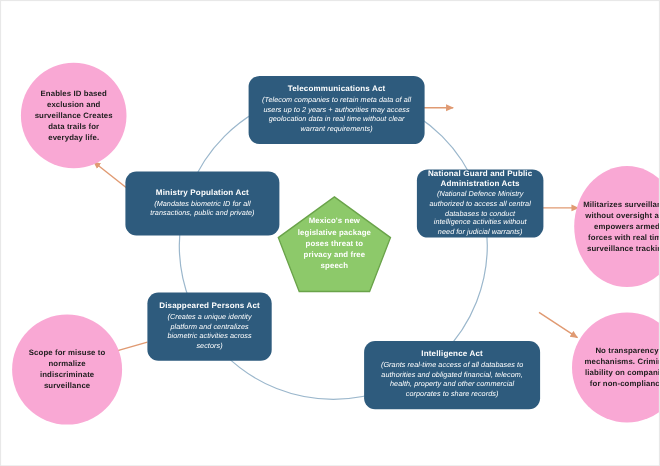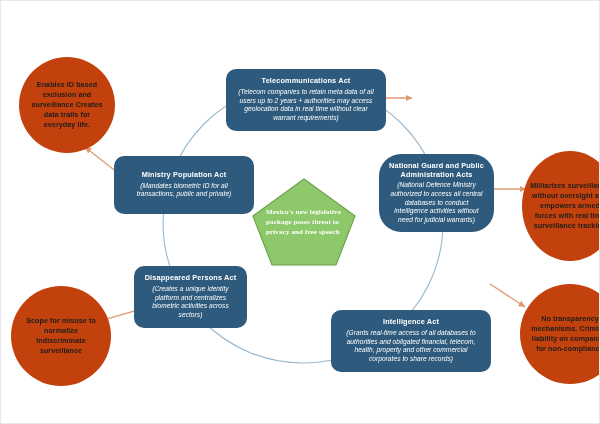--- a/index.html
+++ b/index.html
@@ -48,21 +48,21 @@
     margin-bottom: 2px;
   }
   .act-desc {
     font-style: italic;
     font-size: 6.6px;
     line-height: 1.3;
     letter-spacing: 0.05px;
   }
   .bubble {
     position: absolute;
-    background: #c2410c;
+    background: #f9a8d4;
     border-radius: 50%;
     color: #1d1d1d;
     display: flex;
     align-items: center;
     justify-content: center;
     text-align: center;
     box-sizing: border-box;
     padding: 8px;
     z-index: 2;
   }
@@ -86,29 +86,28 @@
   }
   .center-text {
     position: absolute;
     left: 0;
     top: 0;
     width: 110px;
     height: 92px;
     display: flex;
     align-items: center;
     justify-content: center;
-    text-align: left;
+    text-align: center;
     color: #ffffff;
     font-weight: bold;
     font-size: 7.1px;
     line-height: 1.45;
     letter-spacing: 0.1px;
     padding: 0 17px;
     box-sizing: border-box;
-    font-family: Liberation Serif, serif;
   }
 </style>
 </head>
 <body>
 
 <div id="canvas">
 
   <svg id="wires" viewBox="0 0 600 424">
     <defs>
       <marker id="arrowhead" markerWidth="6" markerHeight="6" refX="5" refY="3" orient="auto">
@@ -132,21 +131,21 @@
   <div class="act-box" style="left:225px; top:68px; width:160px; height:62px;">
     <div class="act-title">Telecommunications Act</div>
     <div class="act-desc">(Telecom companies to retain meta data of all users up to 2 years + authorities may access geolocation data in real time without clear warrant requirements)</div>
   </div>
 
   <div class="act-box" style="left:113px; top:155px; width:140px; height:58px;">
     <div class="act-title">Ministry Population Act</div>
     <div class="act-desc">(Mandates biometric ID for all transactions, public and private)</div>
   </div>
 
-  <div class="act-box" style="left:378px; top:153px; width:115px; height:78px;border-radius:22px;">
+  <div class="act-box" style="left:378px; top:153px; width:115px; height:62px;">
     <div class="act-title">National Guard and Public Administration Acts</div>
     <div class="act-desc">(National Defence Ministry authorized to access all central databases to conduct intelligence activities without need for judicial warrants)</div>
   </div>
 
   <div class="act-box" style="left:133px; top:265px; width:113px; height:62px;">
     <div class="act-title">Disappeared Persons Act</div>
     <div class="act-desc">(Creates a unique identity platform and centralizes biometric activities across sectors)</div>
   </div>
 
   <div class="act-box" style="left:330px; top:267px; width:160px; height:62px;margin-top:42px;">

